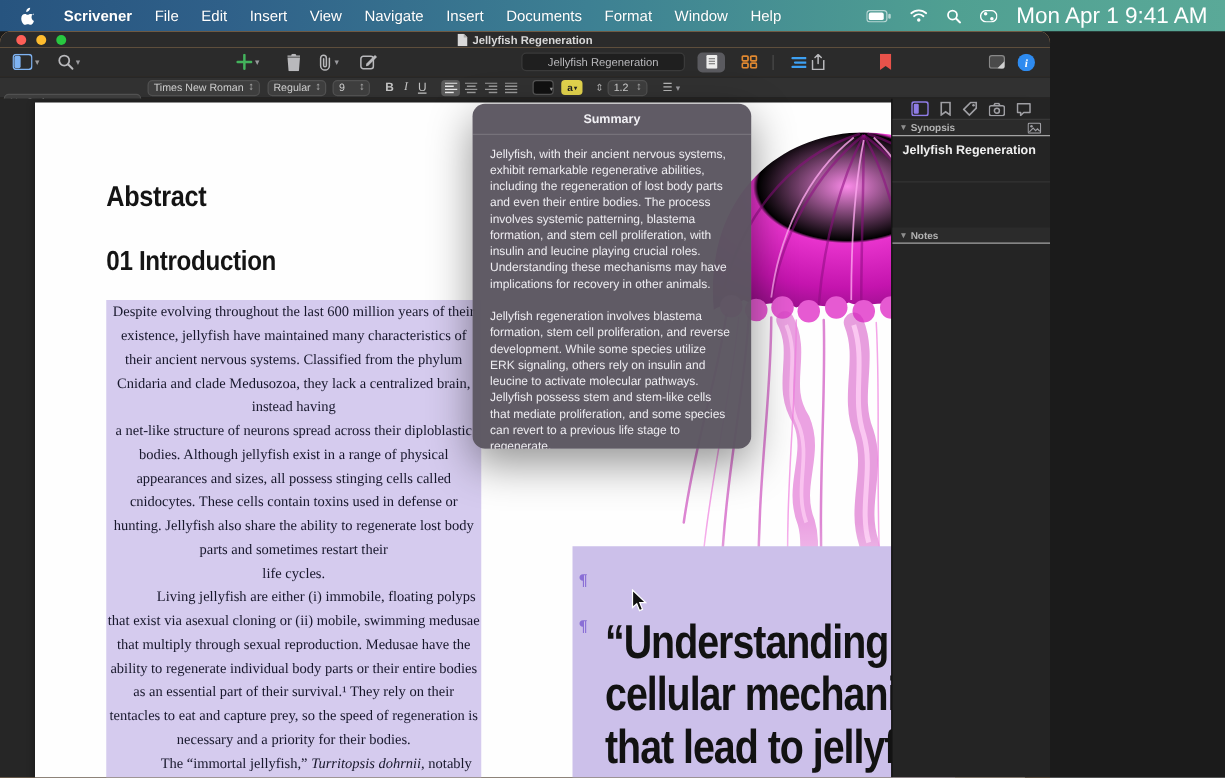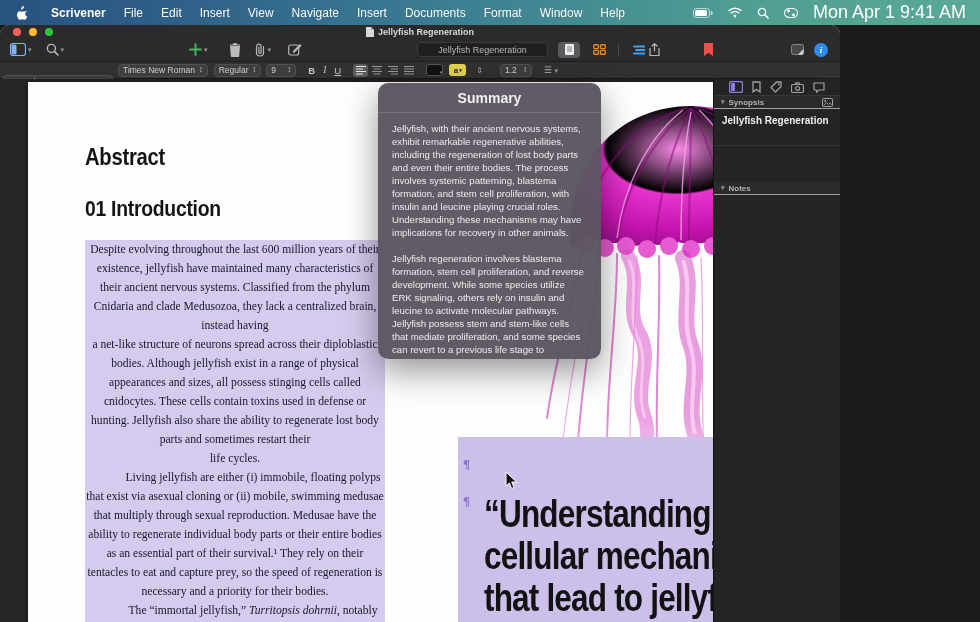--- a/index.html
+++ b/index.html
@@ -92,21 +92,21 @@
   .ihdr .spacer { flex:1; }
   .icard { padding:6px 8px 10px 8px; border-bottom:1px solid #333; }
   .icard .ititle { font-size:10px; font-weight:bold; color:#efefef; margin-bottom:9px; }
   .icard .itext { font-size:9.5px; line-height:14.5px; color:#c6c6c6; }
   .notes-hdr { margin-top:0;text-align:center; }
 
   
   .popup { position:absolute; left:378px; top:83px; width:223px; height:276px; z-index:50;
            background:rgba(91,86,96,.97); border-radius:10px; box-shadow:0 12px 34px rgba(0,0,0,.42);
            color:#f1f0f4; overflow:hidden; }
-  .popup .ptitle { text-align:center; font-size:14px; font-weight:bold; padding:7px 0 6px;
+  .popup .ptitle { text-align:center; font-size:10px; font-weight:bold; padding:7px 0 6px;
                    border-bottom:1px solid rgba(255,255,255,.14); }
   .popup .pbody { padding:9px 14px 0 14px; font-size:9.6px; line-height:13px; color:rgba(244,243,248,.95); }
   .popup .pbody p { margin-bottom:13px; }
 
   svg { display:block; }
 </style>
 </head>
 <body>
 
 <div class="screen">
@@ -308,21 +308,21 @@
           </span>
       </div>
       <span class="swatch" style="margin-left:10px;">
           <span class="arr" style="font-size:5px;color:#999;">▾</span>
         </span>
       <span class="hlwell" style="margin-left:6px;">
         <span>a</span>
           <span style="font-size:5px;">▾</span>
       </span>
       <span style="margin-left:10px; color:#aaa; font-size:8px;">⇕</span>
-      <div class="fsel" style="margin-left:17px; width:32px;">
+      <div class="fsel" style="margin-left:3px; width:32px;">
         <span>1.2</span>
           <span class="arr" style="margin-left:auto;">⭥</span>
       </div>
       <span style="margin-left:12px; color:#b5b5b5; font-size:9px;">☰ <span class="chev">▾</span></span>
     </div>
 
     <div class="content">
 
       <div class="editor">
         <div class="page">

